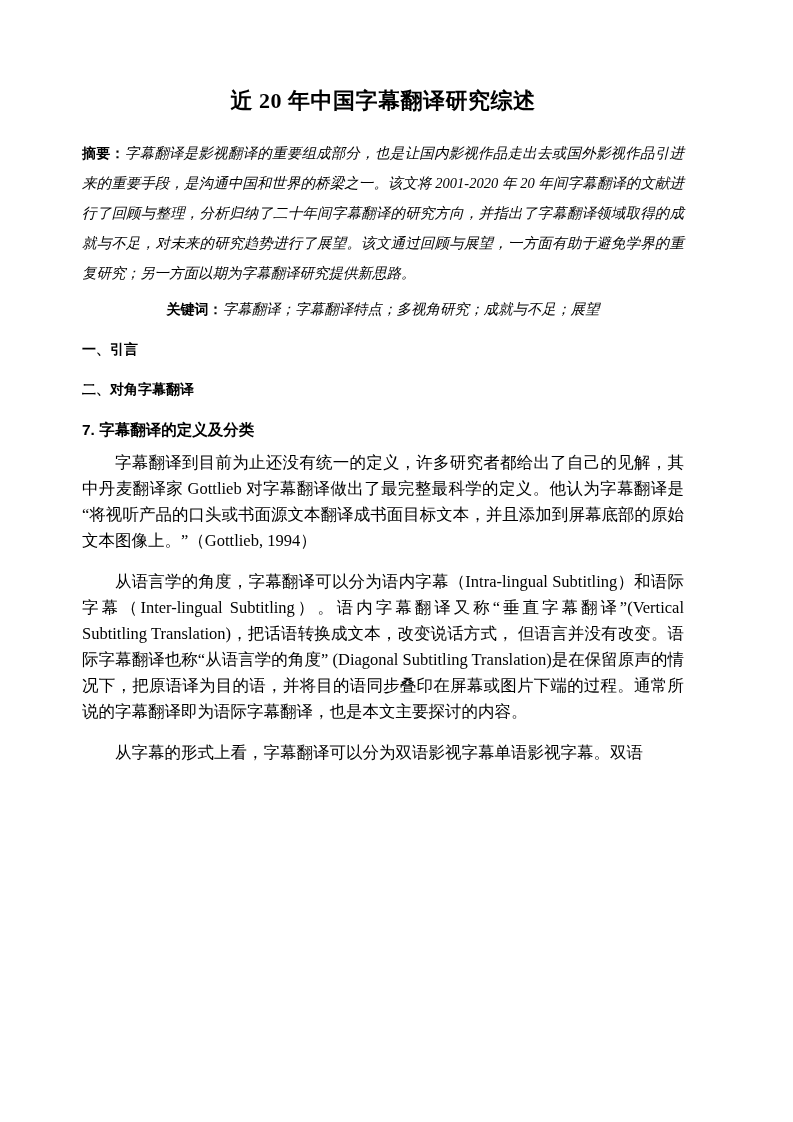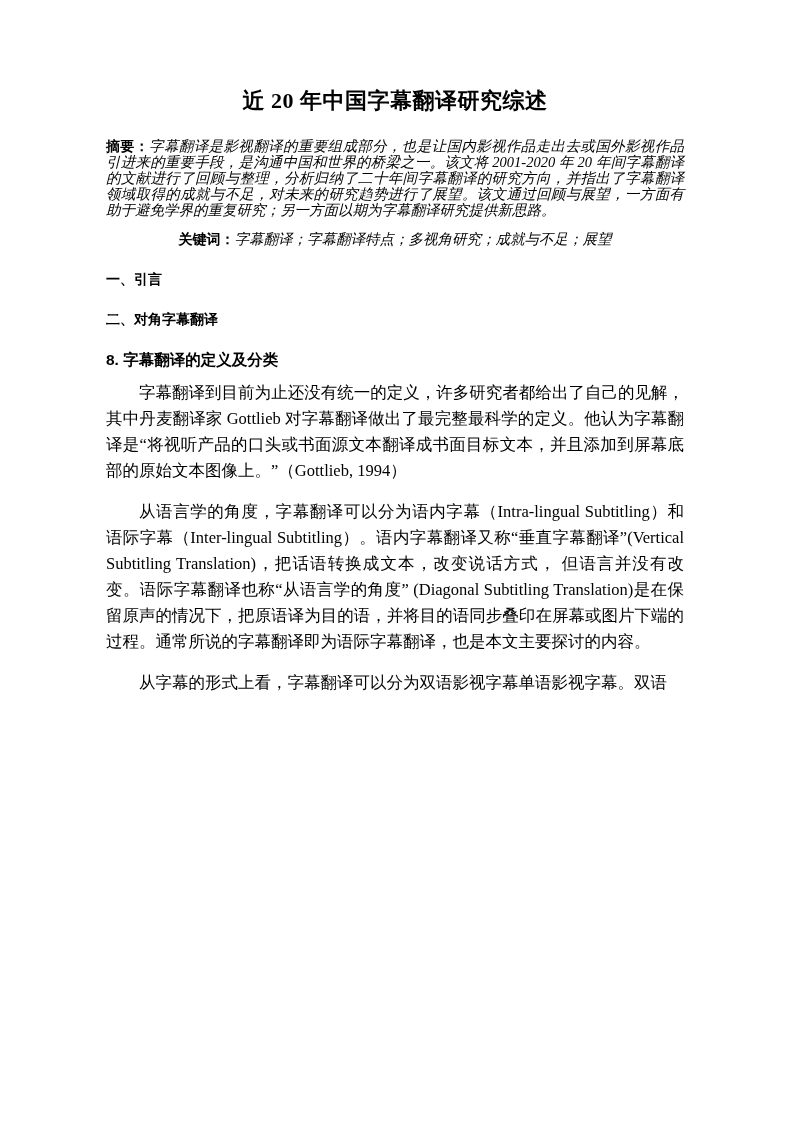--- a/index.html
+++ b/index.html
@@ -7,37 +7,37 @@
     padding: 0;
     background: #ffffff;
   }
   .page {
     position: relative;
     width: 793px;
     height: 1122px;
     margin: 0 auto;
     background: #ffffff;
     box-sizing: border-box;
-    padding: 86px 109px 0 106px;
+    padding: 86px 109px 0 82px;
     color: #000000;
     font-family: "Liberation Serif", "DejaVu Serif", serif;
     overflow: hidden;
   }
   .doc-title {
     text-align: center;
     font-size: 22px;
     font-weight: bold;
     line-height: 30px;
     margin: 0 0 22px 0;
     letter-spacing: 0.5px;
     font-family: "Liberation Serif", "DejaVu Serif", serif;
   }
   .abstract-block {
     font-size: 14.5px;
-    line-height: 16px;
+    line-height: 30px;
     text-align: justify;
     margin: 0 0 10px 0;
   }
   .abstract-block .block-label {
     font-style: normal;
     font-weight: bold;
     font-family: "Liberation Sans", "DejaVu Sans", sans-serif;
     font-size: 14px;
   }
   .abstract-block .block-text {
@@ -92,21 +92,21 @@
 
   <p class="keywords-block">
     <span class="block-label">关键词：</span><span class="block-text">字幕翻译；字幕翻译特点；多视角研究；成就与不足；展望</span>
   </p>
 
   <h2 class="section-heading">一、引言</h2>
 
 
   <h2 class="section-heading">二、对角字幕翻译</h2>
 
-  <h3 class="sub-heading">8. 字幕翻译的定义及分类</h3>
+  <h3 class="sub-heading">7. 字幕翻译的定义及分类</h3>
 
   <p class="para">字幕翻译到目前为止还没有统一的定义，许多研究者都给出了自己的见解，其中丹麦翻译家 Gottlieb 对字幕翻译做出了最完整最科学的定义。他认为字幕翻译是“将视听产品的口头或书面源文本翻译成书面目标文本，并且添加到屏幕底部的原始文本图像上。”（Gottlieb, 1994）</p>
 
   <p class="para">从语言学的角度，字幕翻译可以分为语内字幕（Intra-lingual Subtitling）和语际字幕（Inter-lingual Subtitling）。语内字幕翻译又称“垂直字幕翻译”(Vertical Subtitling Translation)，把话语转换成文本，改变说话方式， 但语言并没有改变。语际字幕翻译也称“从语言学的角度” (Diagonal Subtitling Translation)是在保留原声的情况下，把原语译为目的语，并将目的语同步叠印在屏幕或图片下端的过程。通常所说的字幕翻译即为语际字幕翻译，也是本文主要探讨的内容。</p>
 
 
 
   <p class="para">从字幕的形式上看，字幕翻译可以分为双语影视字幕单语影视字幕。双语</p>
 
 </div>

